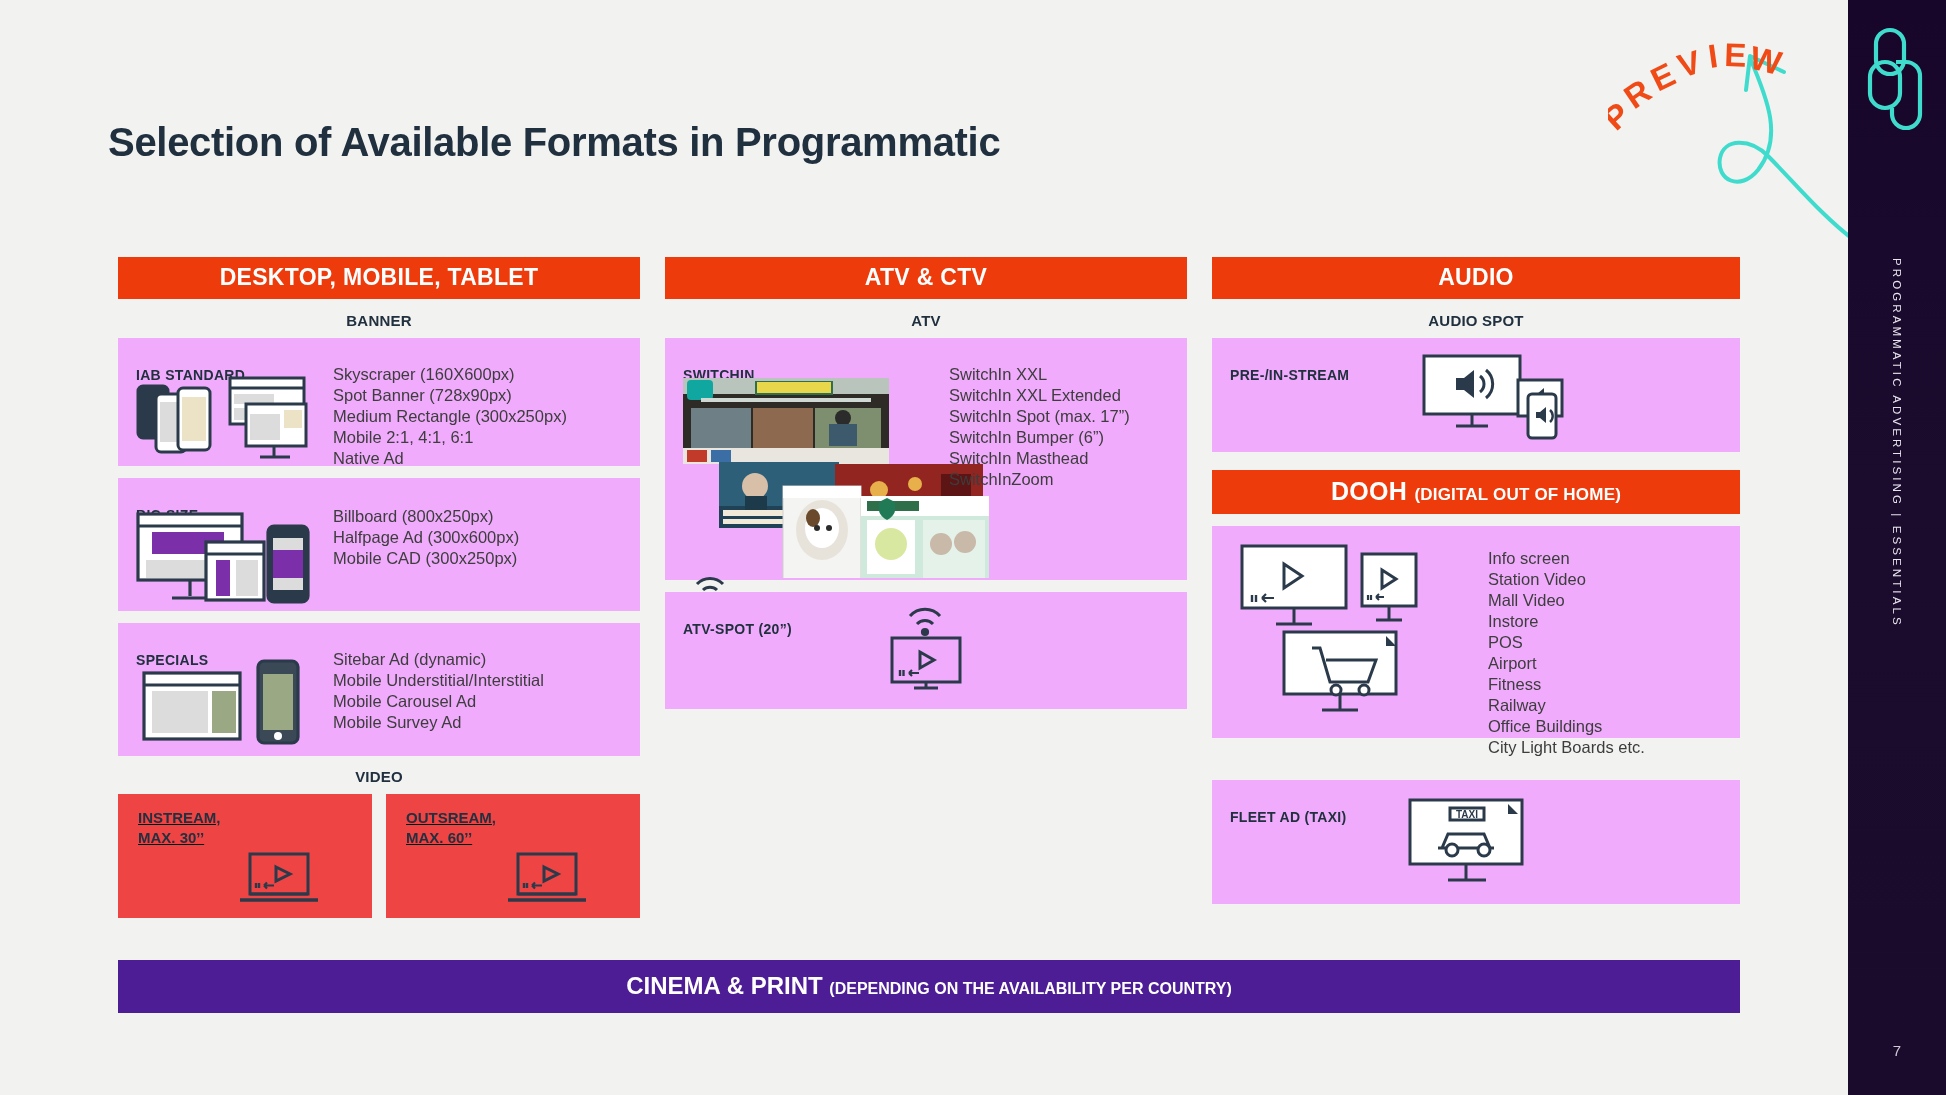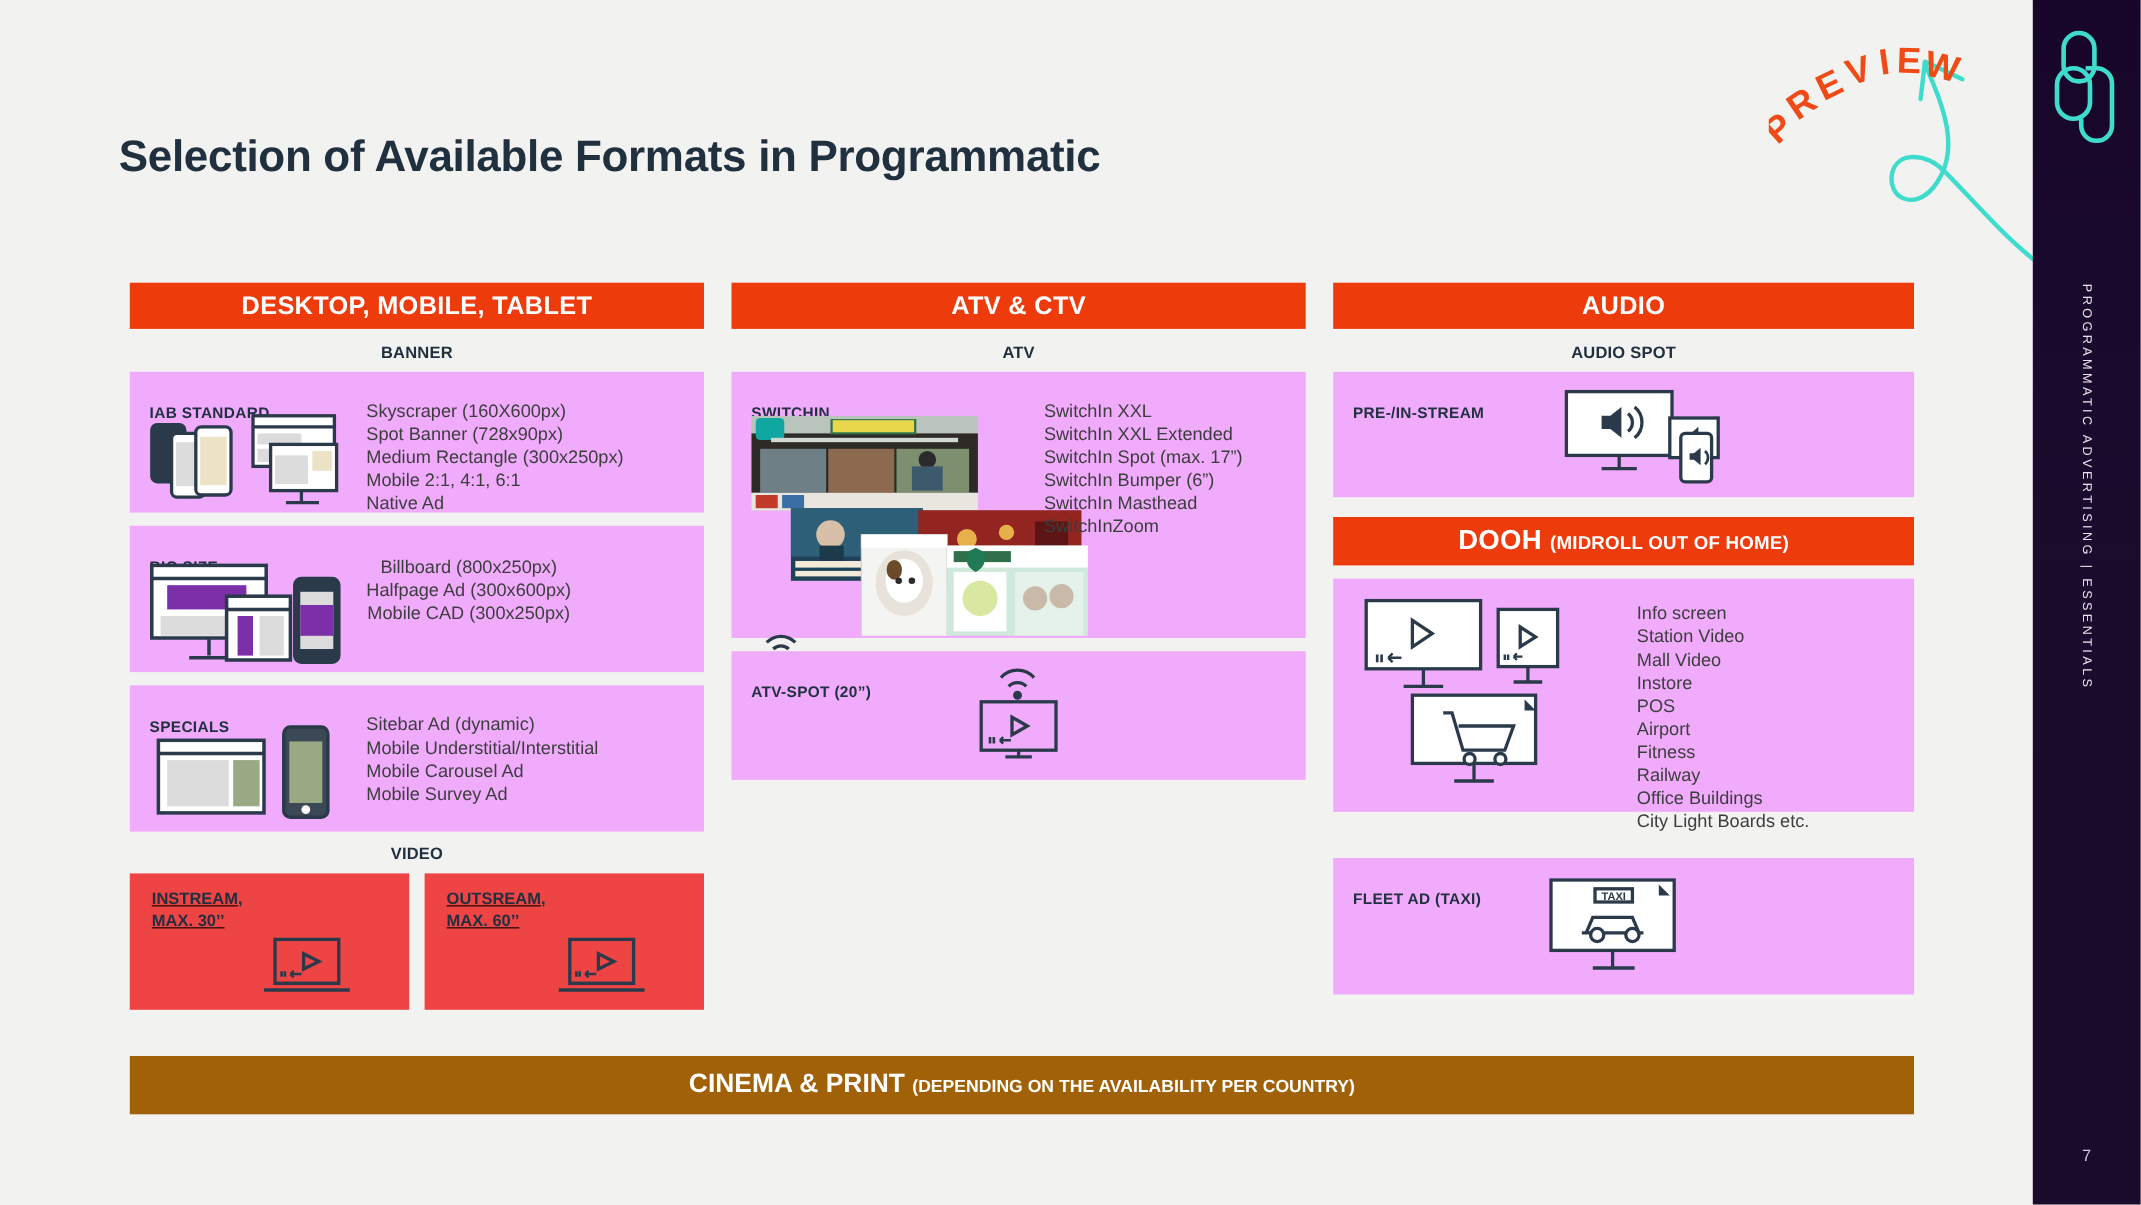--- a/index.html
+++ b/index.html
@@ -67,21 +67,21 @@
   .card-art { flex: 0 0 auto; }
   .list {
     font-size: 16.5px; line-height: 1.27; color: #3d3d3d; font-weight: 300;
   }
   .list div { white-space: nowrap; }
 
   
   .banner-card { height: 128px; }
   .banner-card .txt { position: absolute; left: 215px; top: 26px; }
   .bigsize-card { height: 133px; }
-  .bigsize-card .txt { position: absolute; left: 215px; top: 28px; text-align: center; }
+  .bigsize-card .txt { position: absolute; left: 215px; top: 28px; }
   .specials-card { height: 133px; }
   .specials-card .txt { position: absolute; left: 215px; top: 26px; }
 
   .video-row { display: flex; gap: 14px; }
   .video-card { background: #ef4444; flex: 1; height: 124px; padding: 14px 20px; position: relative; text-decoration: underline; }
   .video-card .ttl { font-weight: bold; font-size: 15px; color: #21303f; line-height: 1.35; }
   .video-card .art { position: absolute; right: 50px; bottom: 10px; }
 
   
   .atv-card { height: 242px; }
@@ -91,21 +91,21 @@
   .ctv-card { height: 124px; }
 
   
   .audio-card { height: 114px; }
   .dooh-card { height: 212px; padding-top: 18px; }
   .dooh-card .txt { position: absolute; left: 276px; top: 22px; }
   .fleet-card { height: 124px; }
 
   .footer-band {
     position: absolute; left: 118px; top: 960px; width: 1622px;
-    background: #a16207; color: #fff; text-align: center;
+    background: #4c1d95; color: #fff; text-align: center;
     padding: 12px 0 13px; font-weight: bold; font-size: 24px;
   }
   .footer-band .sub { font-size: 16px; font-weight: bold; }
 
   svg { display: block; }
 </style>
 </head>
 <body>
 
 <div class="slide">
@@ -378,21 +378,21 @@
             <rect x="110" y="44" width="28" height="44" rx="4" fill="#fff"></rect>
             <path d="M118 62 h4 l6 -5 v16 l-6 -5 h-4z" fill="#2b3a4a" stroke="none"></path>
             <path d="M132 60 a8 8 0 0 1 0 12" fill="none" stroke-width="2.4"></path>
           </g>
         </svg>
       </div>
     </div>
 
     <div class="band dooh" style="margin-top:18px">
       <span>DOOH</span>
-      <span class="sub">(MIDROLL OUT OF HOME)</span>
+      <span class="sub">(DIGITAL OUT OF HOME)</span>
     </div>
 
     <div class="card dooh-card" style="margin-top:12px">
       <div style="position:absolute;left:24px;top:14px">
         <svg width="248" height="178" viewBox="0 0 248 178">
           <g stroke="#2b3a4a" fill="#fff" stroke-width="3">
             <rect x="6" y="6" width="104" height="62"></rect>
             <polygon points="48,24 66,36 48,48" fill="none"></polygon>
             <path d="M16 62 v-7 M20 62 v-7" stroke-width="2.4"></path>
             <path d="M26 58 h12 M26 58 l4 -4 M26 58 l4 4" stroke-width="2.2"></path>

